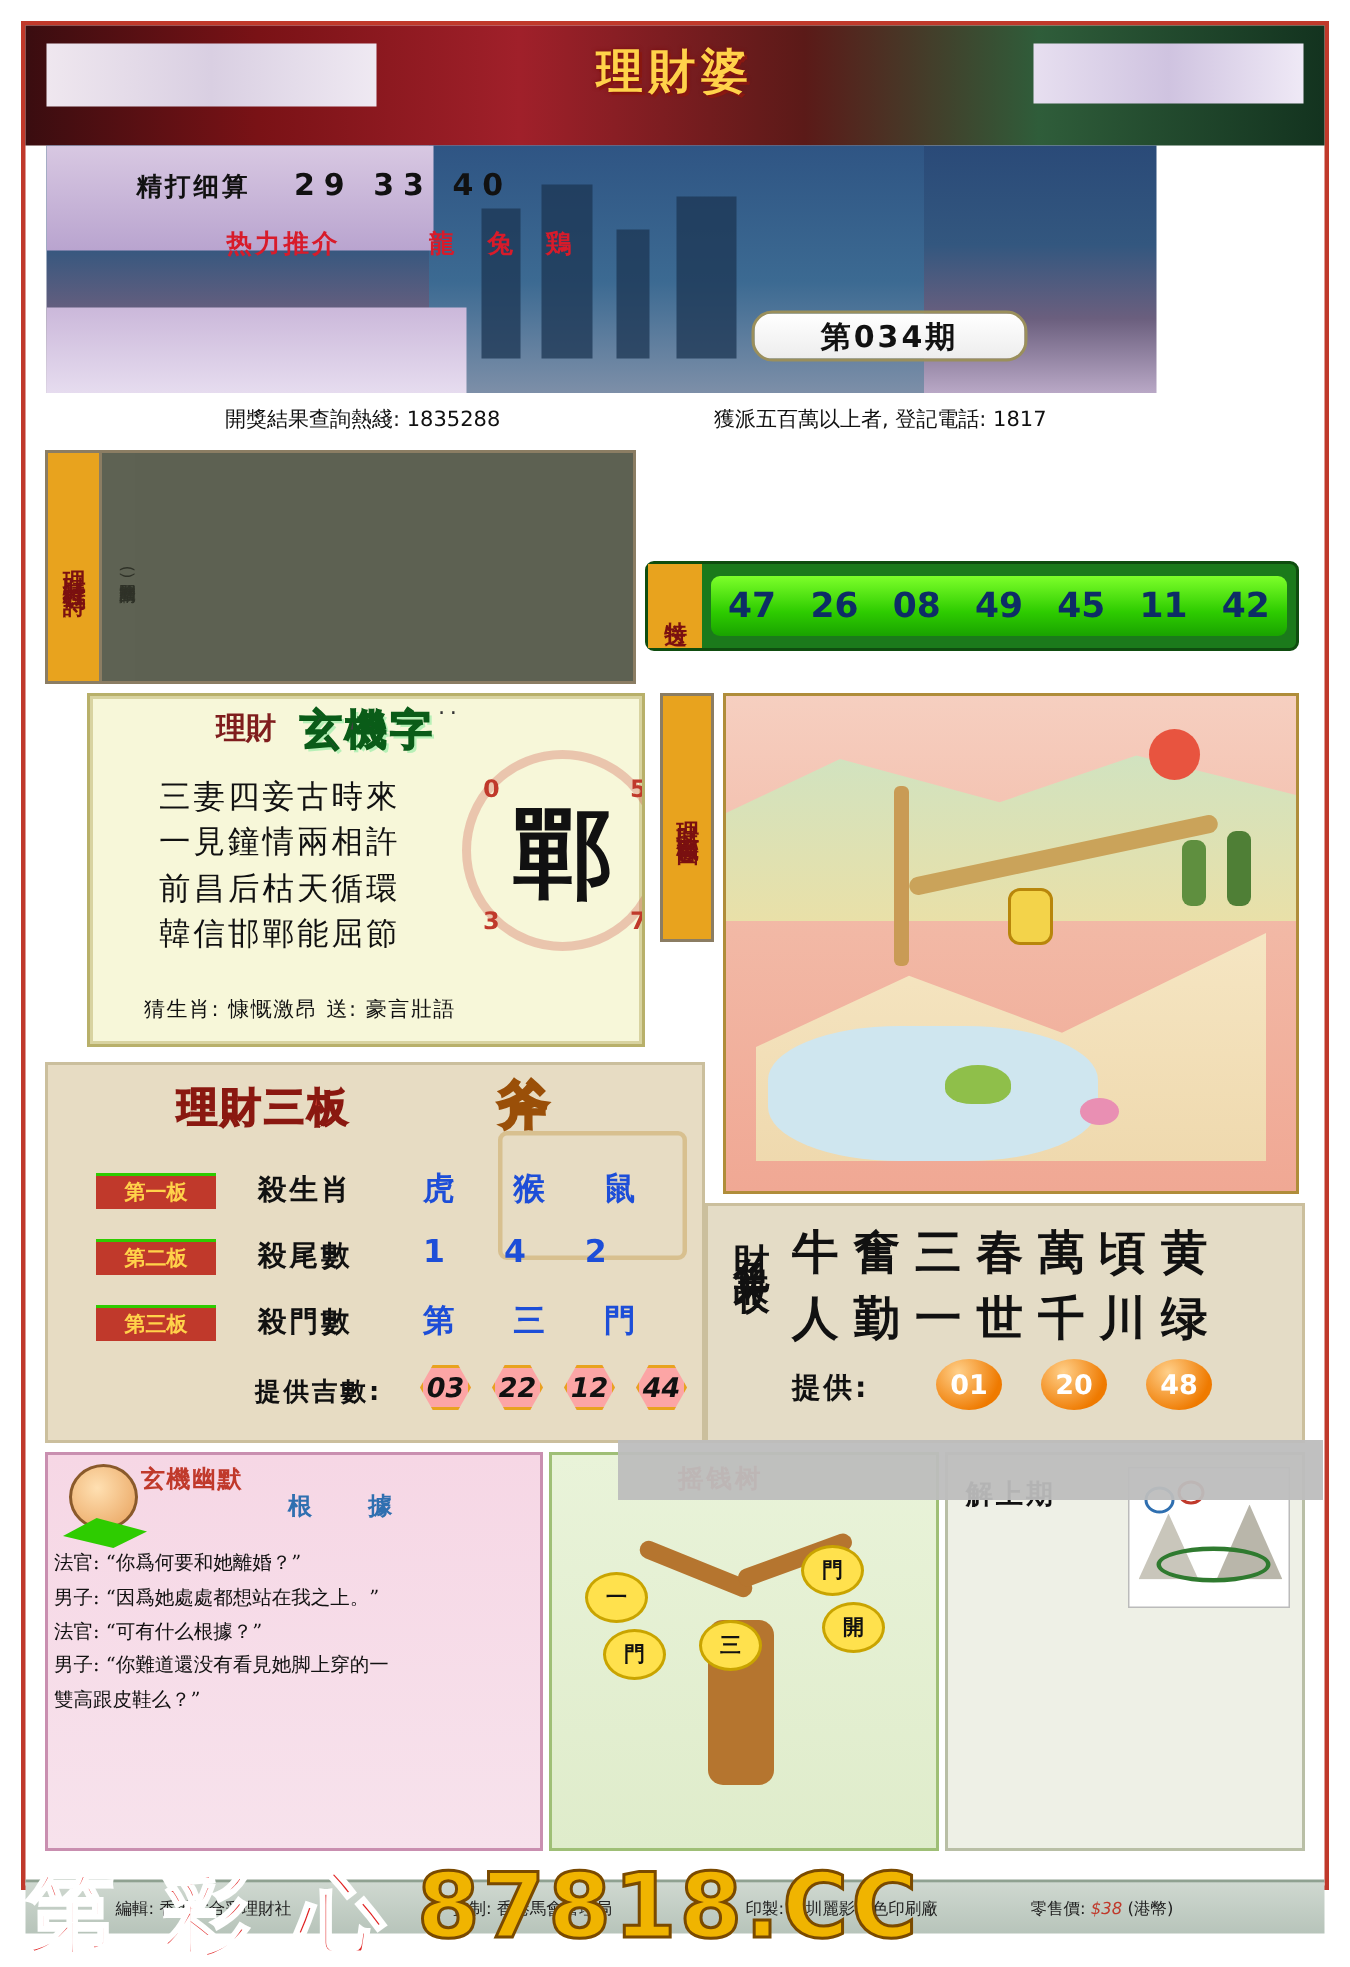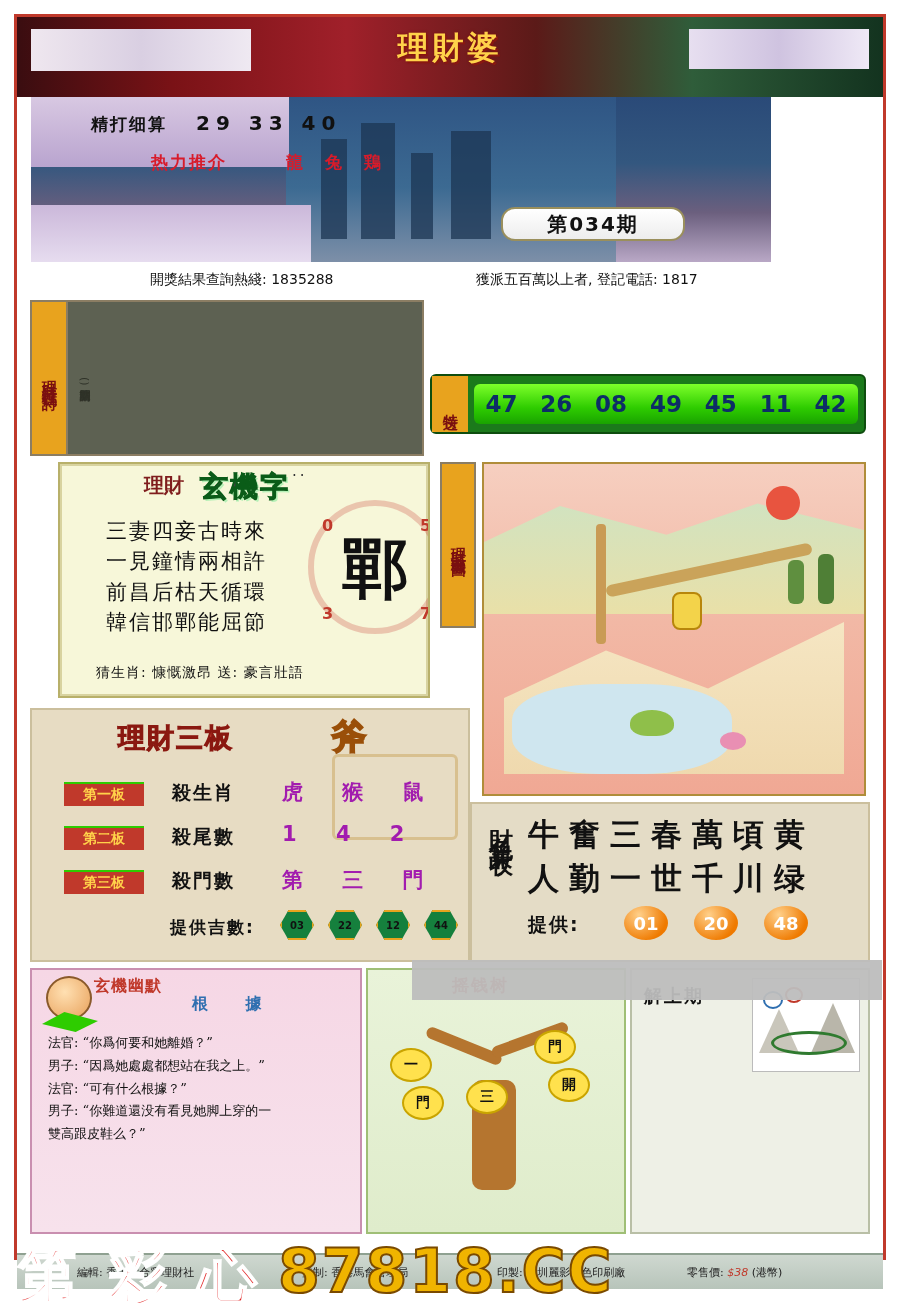--- a/index.html
+++ b/index.html
@@ -217,27 +217,27 @@
     -webkit-text-stroke:1px #8a1810;letter-spacing:2px;}
   .sanban .ttl2{position:absolute;left:300px;top:4px;font-size:34px;font-weight:bold;color:#f0a01e;
     -webkit-text-stroke:2px #9a4f08;}
   .sanban .abacus{position:absolute;left:300px;top:44px;width:120px;height:80px;border:3px solid #c9a45c;border-radius:6px;opacity:.5;}
   .rowlab{
     position:absolute;left:32px;width:80px;height:22px;background:#c0392b;color:#ffd24a;
     font-size:14px;font-weight:bold;display:flex;align-items:center;justify-content:center;
     border-top:2px solid #2ecc00;
   }
   .rowkey{position:absolute;left:140px;font-size:19px;font-weight:bold;color:#111;letter-spacing:2px;}
-  .rowval{position:absolute;left:250px;font-size:21px;font-weight:bold;color:#a21caf;letter-spacing:16px;}
+  .rowval{position:absolute;left:250px;font-size:21px;font-weight:bold;color:#1d4ed8;letter-spacing:16px;}
   .sanban .jishu-lab{position:absolute;left:138px;top:206px;font-size:17px;font-weight:bold;color:#111;letter-spacing:2px;}
   .hexnum{
-    position:absolute;top:200px;width:34px;height:30px;background:#15803d;
+    position:absolute;top:200px;width:34px;height:30px;background:#fca5a5;
     clip-path:polygon(25% 0,75% 0,100% 50%,75% 100%,25% 100%,0 50%);
     border:0;display:flex;align-items:center;justify-content:center;
-    font-size:10px;font-weight:bold;color:#111;box-shadow:0 0 0 2px #e8a31e inset;
+    font-size:18px;font-weight:bold;color:#111;box-shadow:0 0 0 2px #e8a31e inset;font-style:italic;
   }
 
   
   .caise{
     position:absolute;left:448px;top:506px;width:396px;height:156px;
     background:#e4dcc6;border:2px solid #cbbf9d;overflow:hidden;
   }
   .caise .vert{
     position:absolute;left:8px;top:6px;width:34px;font-size:24px;font-weight:bold;color:#111;
     writing-mode:vertical-rl;letter-spacing:8px;line-height:1.1;
@@ -260,21 +260,21 @@
   .joke{
     position:absolute;left:8px;top:672px;width:328px;height:262px;
     background:linear-gradient(180deg,#f6d7e5,#f7e2ec);border:2px solid #c98fb0;overflow:hidden;
   }
   .joke .jhead{position:absolute;left:62px;top:6px;font-size:16px;font-weight:bold;color:#c0392b;letter-spacing:1px;}
   .joke .jsub{position:absolute;left:160px;top:24px;font-size:16px;font-weight:bold;color:#2f6fb0;letter-spacing:16px;}
   .joke .face{position:absolute;left:14px;top:6px;width:42px;height:40px;border-radius:50%;
     background:radial-gradient(circle at 40% 35%,#ffe0b2,#e8a05a);border:2px solid #8a5a2b;}
   .joke .green{position:absolute;left:10px;top:42px;width:56px;height:20px;background:#2ecc00;
     clip-path:polygon(0 60%,40% 0,100% 45%,60% 100%);}
-  .joke .txt{position:absolute;left:16px;top:62px;right:10px;font-size:13px;line-height:1.75;color:#111;
+  .joke .txt{position:absolute;left:4px;top:62px;right:10px;font-size:13px;line-height:1.75;color:#111;
     font-family:"DejaVu Serif","Liberation Serif",serif;}
   .joke .txt div{white-space:nowrap;}
 
   .tree{
     position:absolute;left:344px;top:672px;width:256px;height:262px;
     background:linear-gradient(180deg,#e9f3d9,#dfeccb);border:2px solid #9fbf76;overflow:hidden;
   }
   .tree .ttl{position:absolute;left:84px;top:4px;font-size:17px;font-weight:bold;color:#c0392b;letter-spacing:2px;}
   .tree .trunk{position:absolute;left:104px;top:110px;width:44px;height:110px;background:#b5752f;border-radius:10px;}
   .tree .br1{position:absolute;left:56px;top:70px;width:80px;height:12px;background:#b5752f;transform:rotate(22deg);border-radius:6px;}

